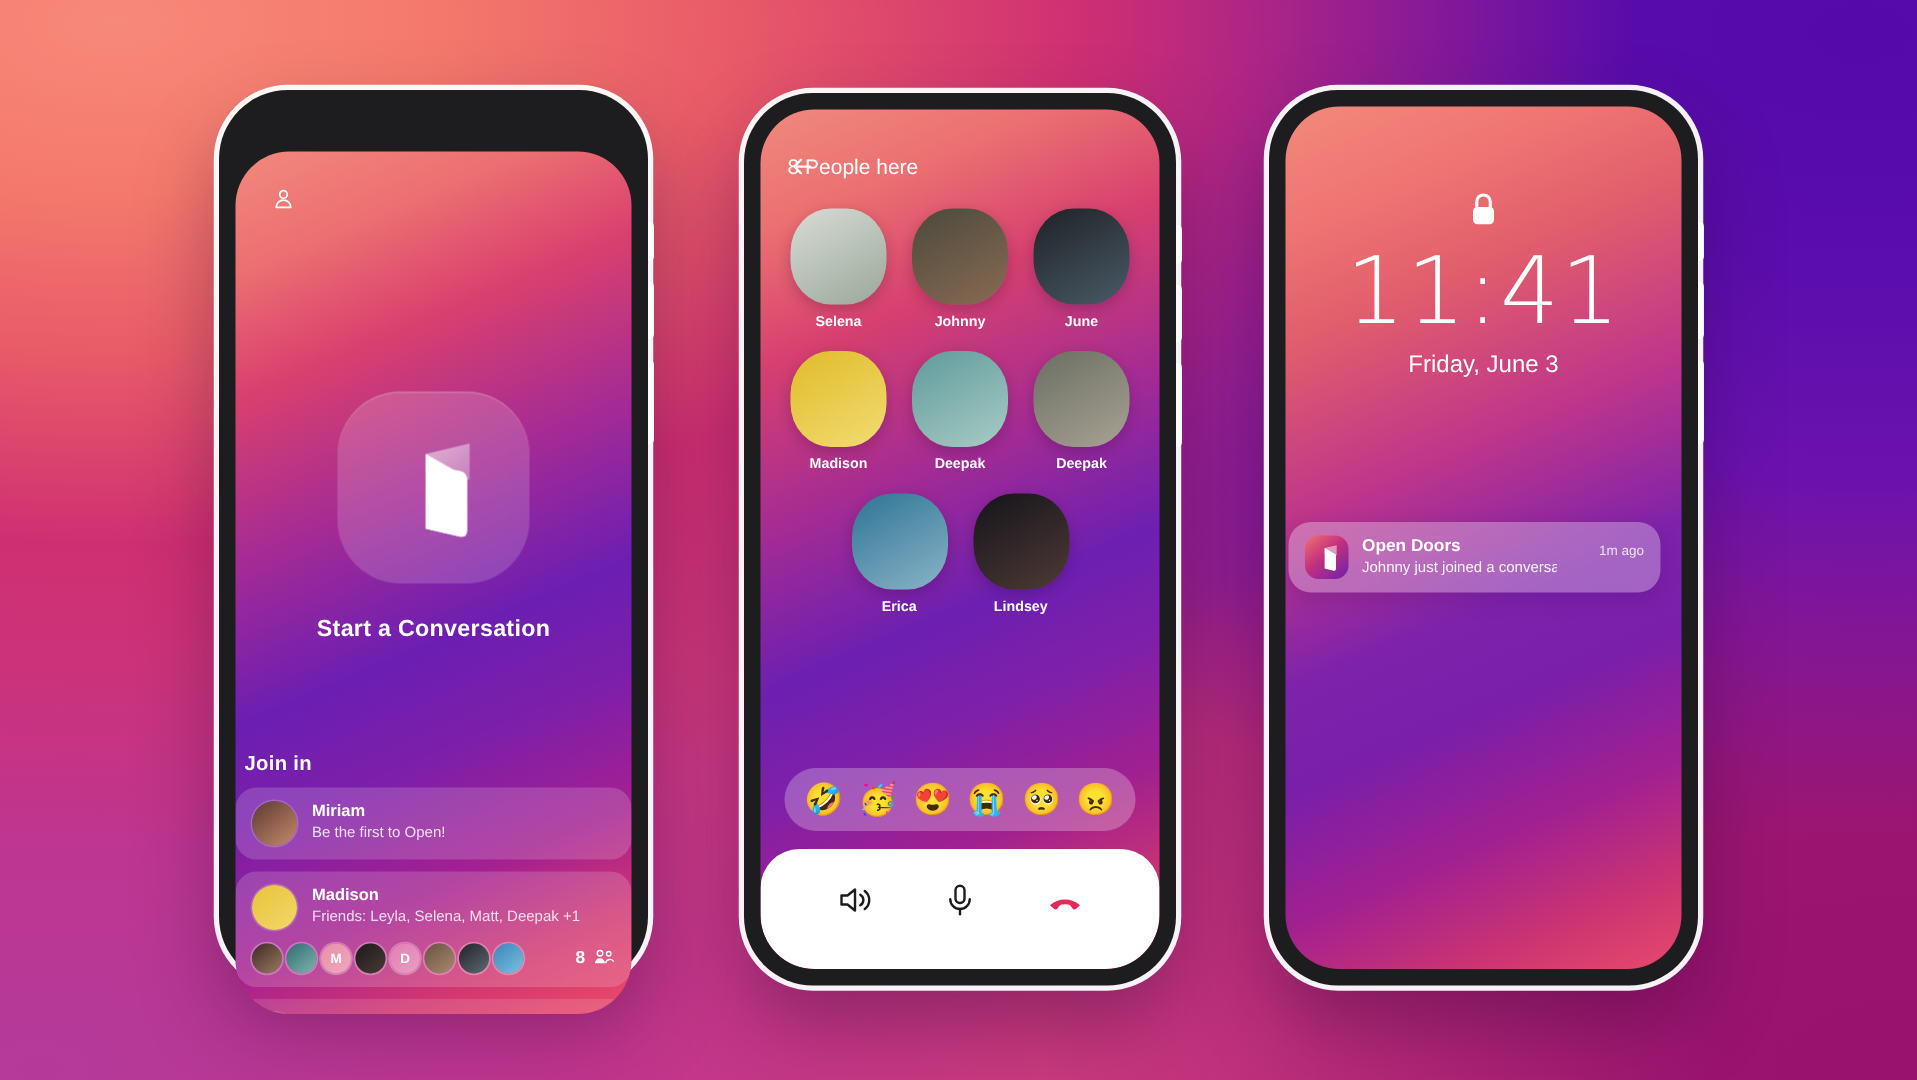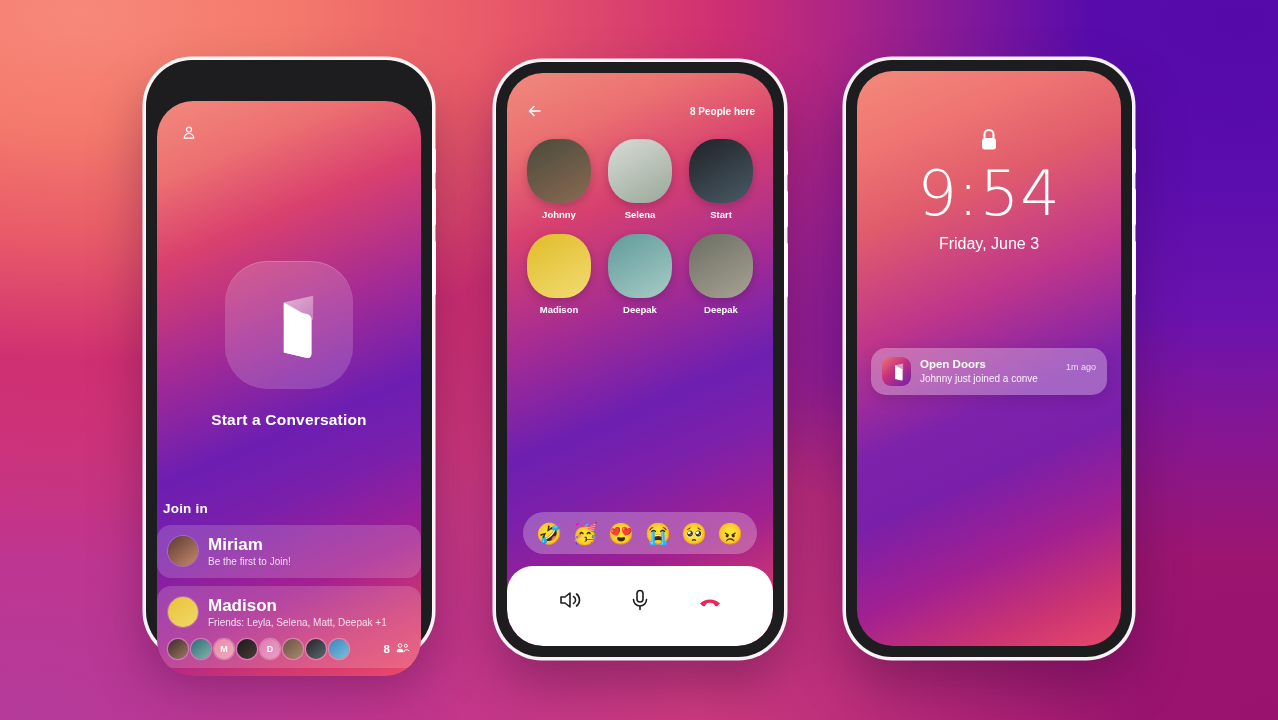--- a/index.html
+++ b/index.html
@@ -102,21 +102,21 @@
     position:relative;
   }
   .join-card.dim { opacity:.78; }
   .jc-row { display:flex; align-items:center; gap:10px; }
   .jc-av {
     width:30px; height:30px; border-radius:50%;
     flex:0 0 30px; overflow:hidden;
     box-shadow:0 0 0 1px rgba(255,255,255,.2);
   }
   .jc-text { min-width:0; }
-  .jc-name { color:#fff; font-size:17px; font-weight:700; line-height:1.25; }
+  .jc-name { color:#fff; font-size:11px; font-weight:700; line-height:1.25; }
   .jc-sub  { color:rgba(255,255,255,.82); font-size:10px; line-height:1.35; white-space:nowrap; overflow:hidden; }
   .jc-stack {
     display:flex; align-items:center; margin-top:9px;
   }
   .mini-av {
     width:20px; height:20px; border-radius:50%;
     margin-right:3px; overflow:hidden; flex:0 0 20px;
     box-shadow:0 0 0 1.2px rgba(255,255,255,.28);
     display:flex; align-items:center; justify-content:center;
     font-size:9px; font-weight:700; color:#fff;
@@ -132,22 +132,22 @@
         #f0897c 0%, #eb7071 12%, #d7406f 25%,
         #a62c92 41%, #6d1fb1 57%, #7d20aa 67%,
         #a02090 80%, #c93473 91%, #e8496a 100%);
   }
   .call-head {
     position:absolute; top:28px; left:0; right:0;
     display:flex; align-items:center; padding:0 18px;
   }
   .back-arrow { width:20px; height:20px; flex:0 0 20px; cursor:pointer; }
   .call-title {
-    flex:1; text-align:right; color:#fff;
-    font-size:10px; font-weight:700; margin-left:-20px;
+    flex:1; text-align:left; color:#fff;
+    font-size:14px; font-weight:400; margin-left:-20px;
   }
   .ppl-grid {
     position:absolute; top:66px; left:0; right:0;
     padding:0 20px;
   }
   .ppl-row { display:flex; justify-content:center; gap:17px; margin-bottom:14px; }
   .ppl { width:64px; display:flex; flex-direction:column; align-items:center; }
   .ppl-av {
     width:64px; height:64px;
     border-radius:27px / 29px;
@@ -187,21 +187,21 @@
     display:flex; flex-direction:column; align-items:center;
   }
   .lock-icon { width:20px; height:26px; margin-bottom:10px; }
   .lock-time {
     color:#fff; font-size:62px; font-weight:300;
     letter-spacing:1px; line-height:1; font-family:"DejaVu Sans", sans-serif;
   }
   .lock-date { color:#fff; font-size:16px; font-weight:400; margin-top:10px; }
 
   .notif {
-    position:absolute; left:14px; right:14px; top:277px;
+    position:absolute; left:2px; right:14px; top:277px;
     background:rgba(255,255,255,.30);
     border-radius:15px;
     padding:9px 11px;
     display:flex; align-items:center; gap:9px;
     box-shadow:0 4px 14px rgba(40,0,60,.16);
     backdrop-filter:blur(8px);
   }
   .notif-icon {
     width:29px; height:29px; flex:0 0 29px;
     border-radius:9px; overflow:hidden;
@@ -247,21 +247,21 @@
     </div>
 
     <div class="joinin-wrap">
       <div class="joinin-label">Join in</div>
 
       <div class="join-card">
         <div class="jc-row">
           <div class="jc-av" style="background:linear-gradient(140deg,#5a3a32,#c78a6a);"></div>
           <div class="jc-text">
             <div class="jc-name">Miriam</div>
-            <div class="jc-sub">Be the first to Join!</div>
+            <div class="jc-sub">Be the first to Open!</div>
           </div>
         </div>
       </div>
 
       <div class="join-card">
         <div class="jc-row">
           <div class="jc-av" style="background:linear-gradient(140deg,#e8c33a,#f2d86a);"></div>
           <div class="jc-text">
             <div class="jc-name">Madison</div>
             <div class="jc-sub">Friends: Leyla, Selena, Matt, Deepak +1</div>
@@ -312,44 +312,54 @@
         <svg viewBox="0 0 20 20" width="20" height="20">
           <path d="M15 10H5M9 5.5 4.5 10 9 14.5" fill="none" stroke="#fff" stroke-width="1.5" stroke-linecap="round" stroke-linejoin="round"></path>
         </svg>
       </div>
       <div class="call-title">8 People here</div>
     </div>
 
     <div class="ppl-grid">
       <div class="ppl-row">
         <div class="ppl">
+          <div class="ppl-av" style="background:linear-gradient(150deg,#d8dcd6,#9aa89a);"></div>
+          <div class="ppl-name">Selena</div>
+        </div>
+        <div class="ppl">
           <div class="ppl-av" style="background:linear-gradient(150deg,#4a4a3c,#8a6a52);"></div>
           <div class="ppl-name">Johnny</div>
         </div>
         <div class="ppl">
-          <div class="ppl-av" style="background:linear-gradient(150deg,#d8dcd6,#9aa89a);"></div>
-          <div class="ppl-name">Selena</div>
-        </div>
-        <div class="ppl">
           <div class="ppl-av" style="background:linear-gradient(150deg,#1e2226,#4a5a66);"></div>
-          <div class="ppl-name">Start</div>
+          <div class="ppl-name">June</div>
         </div>
       </div>
       <div class="ppl-row">
         <div class="ppl">
           <div class="ppl-av" style="background:linear-gradient(150deg,#e0bc2a,#f2dc72);"></div>
           <div class="ppl-name">Madison</div>
         </div>
         <div class="ppl">
           <div class="ppl-av" style="background:linear-gradient(150deg,#5f9a9c,#a8ccc4);"></div>
           <div class="ppl-name">Deepak</div>
         </div>
         <div class="ppl">
           <div class="ppl-av" style="background:linear-gradient(150deg,#6a6e62,#a8a294);"></div>
           <div class="ppl-name">Deepak</div>
+        </div>
+      </div>
+      <div class="ppl-row">
+        <div class="ppl">
+          <div class="ppl-av" style="background:linear-gradient(150deg,#2e7494,#8ab4c8);"></div>
+          <div class="ppl-name">Erica</div>
+        </div>
+        <div class="ppl">
+          <div class="ppl-av" style="background:linear-gradient(150deg,#14141a,#4e3a36);"></div>
+          <div class="ppl-name">Lindsey</div>
         </div>
       </div>
     </div>
 
     <div class="emoji-bar">
       <span>🤣</span>
       <span>🥳</span>
       <span>😍</span>
       <span>😭</span>
       <span>🥺</span>
@@ -384,21 +394,21 @@
   <div class="btn-small"></div>
   <div class="screen" id="screen3">
 
     <div class="lock-top">
       <div class="lock-icon">
         <svg viewBox="0 0 20 26" width="20" height="26">
           <path d="M5.5 11V7.5a4.5 4.5 0 0 1 9 0V11" fill="none" stroke="#fff" stroke-width="2.1" stroke-linecap="round"></path>
           <rect x="3" y="11" width="14" height="11.5" rx="3" fill="#fff"></rect>
         </svg>
       </div>
-      <div class="lock-time">9:54</div>
+      <div class="lock-time">11:41</div>
       <div class="lock-date">Friday, June 3</div>
     </div>
 
     <div class="notif">
       <div class="notif-icon">
         <svg viewBox="0 0 72 80" width="17" height="19">
           <path d="M30 14 L64 6 L64 34 L30 30 Z" fill="#ffffff" fill-opacity=".5"></path>
           <path d="M30 14 L62 32 L62 73 Q62 79 56 78 L30 72 Z" fill="#ffffff"></path>
         </svg>
       </div>

